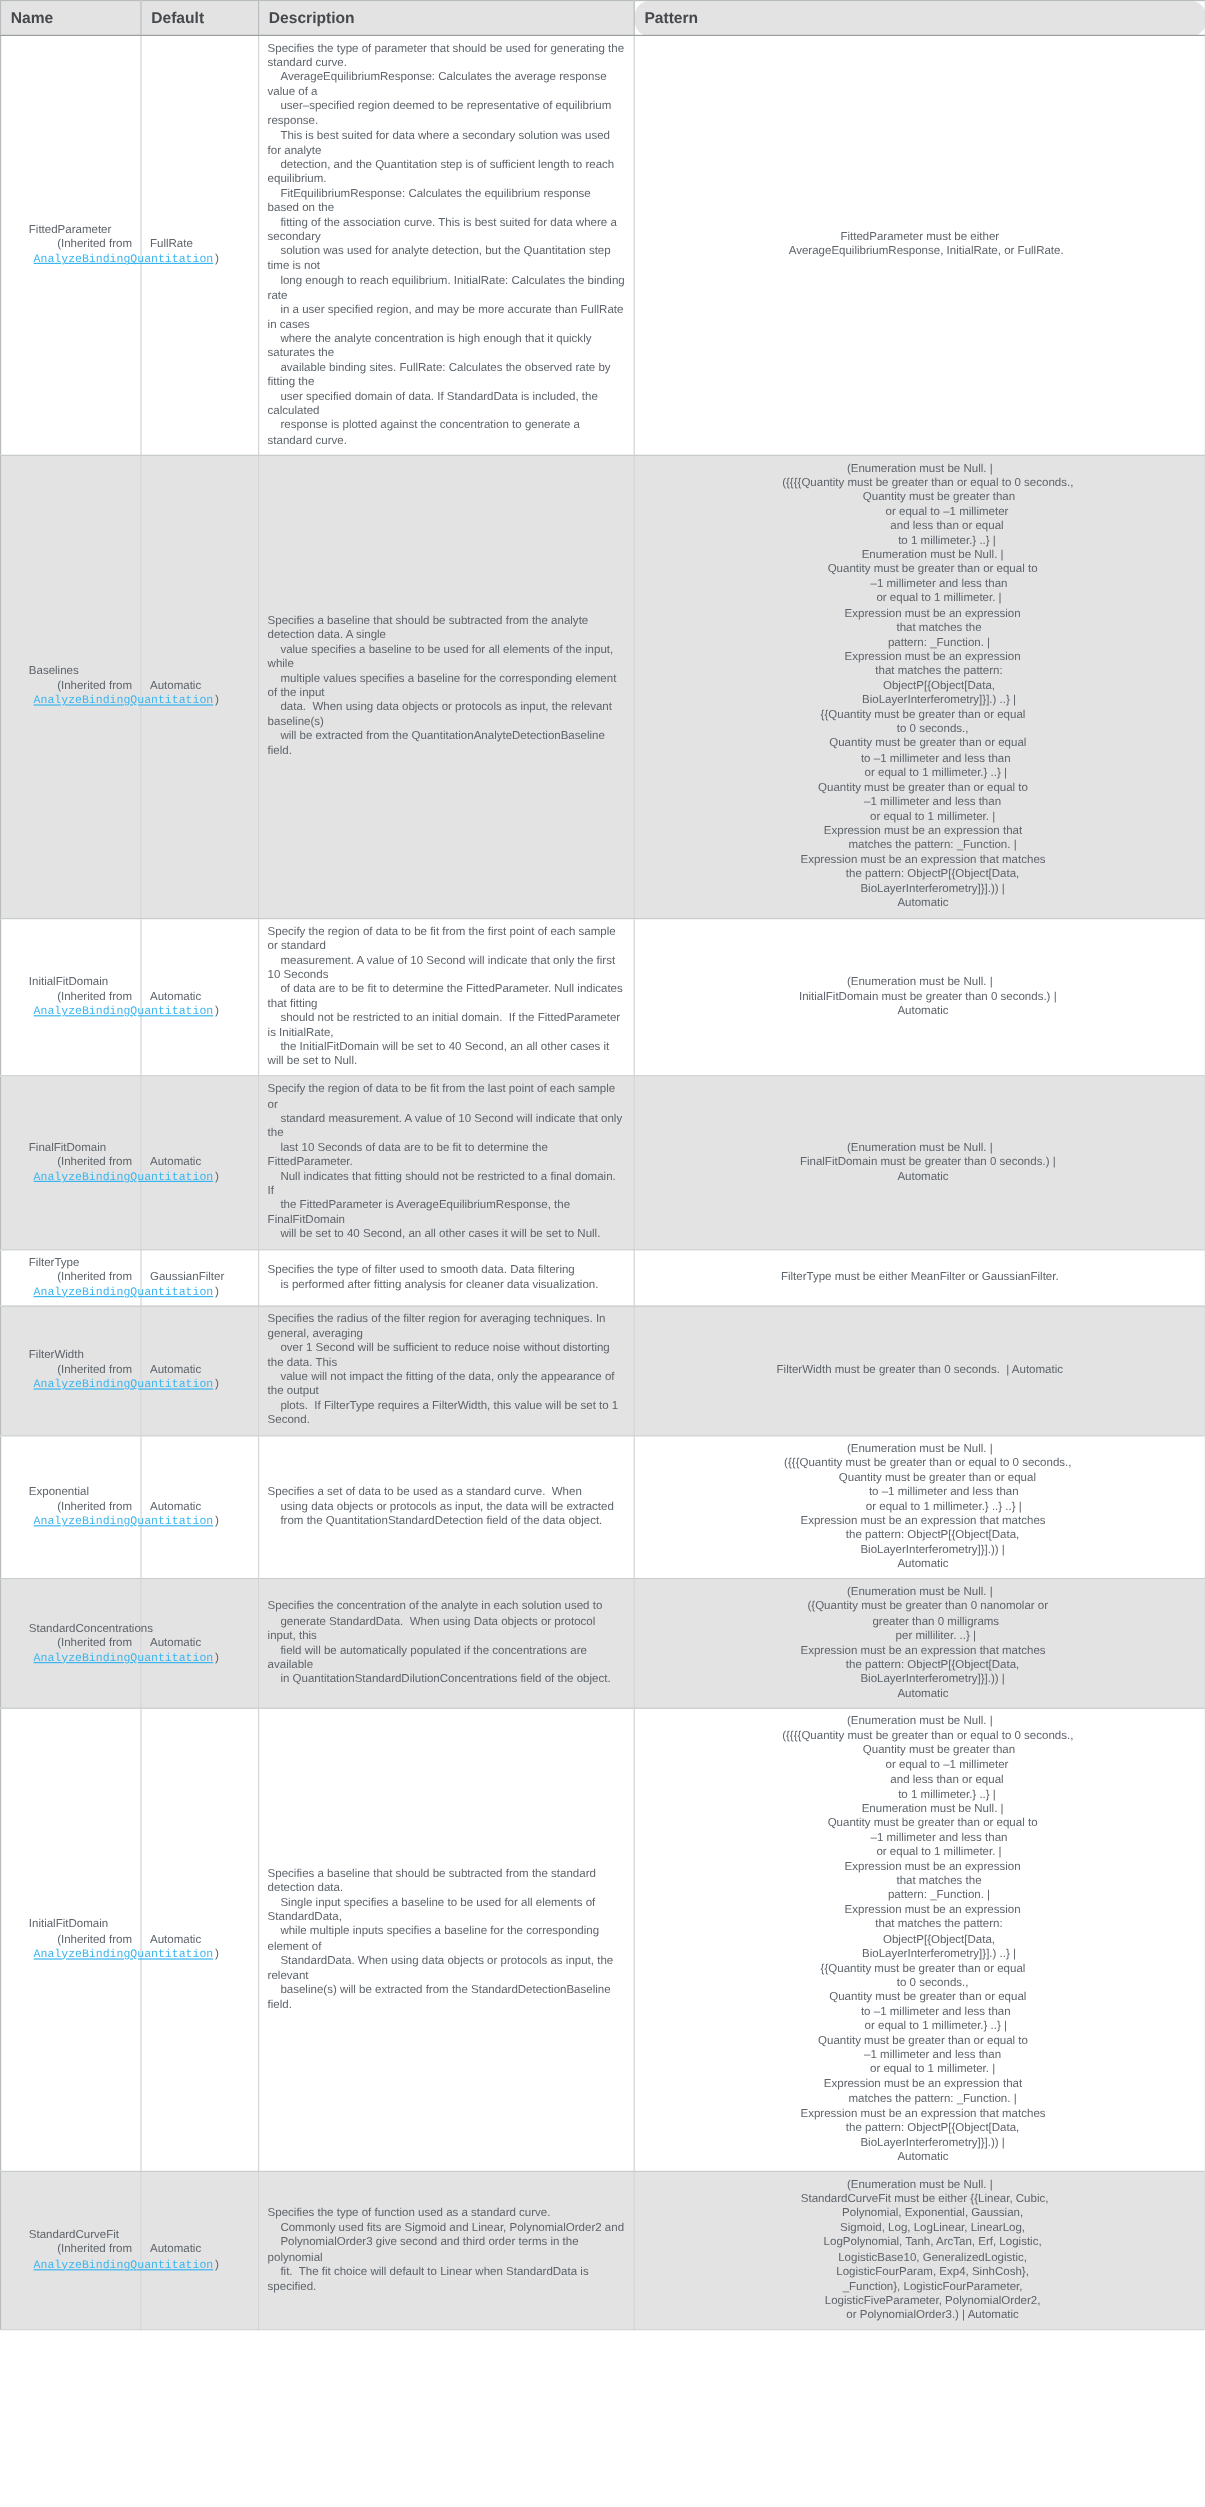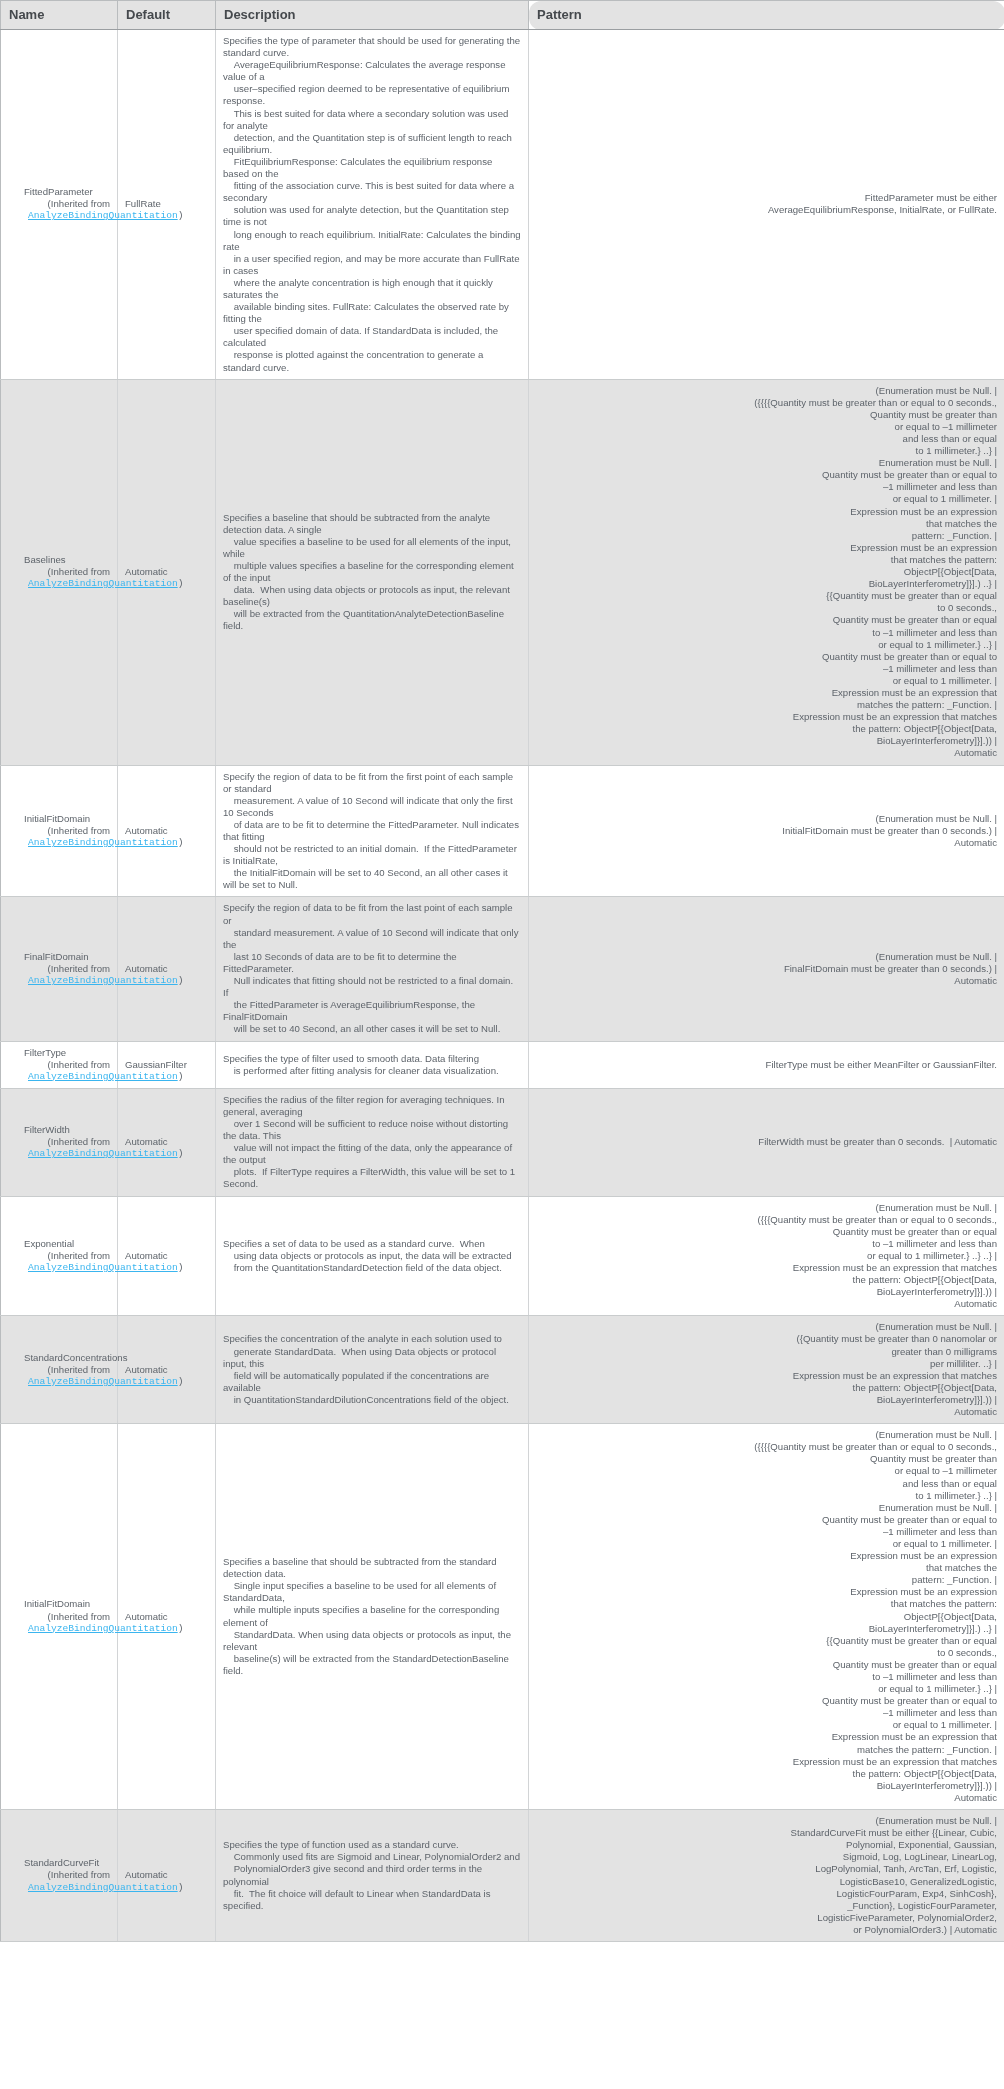--- a/index.html
+++ b/index.html
@@ -68,21 +68,21 @@
   .link {
     color: #3ab5ef;
   }
   .cell-default {
     font-size: 9.6px;
   }
   .cell-desc, .cell-pattern {
     white-space: pre-wrap;
     word-wrap: break-word;
   }
-  .cell-pattern { text-align: right; }
+  .cell-pattern { text-align: center; }
   .cell-desc { text-align: left; }
 </style>
 </head>
 <body>
 
 <table id="options-table">
   <colgroup>
     <col class="col-name">
     <col class="col-default">
     <col class="col-desc">

